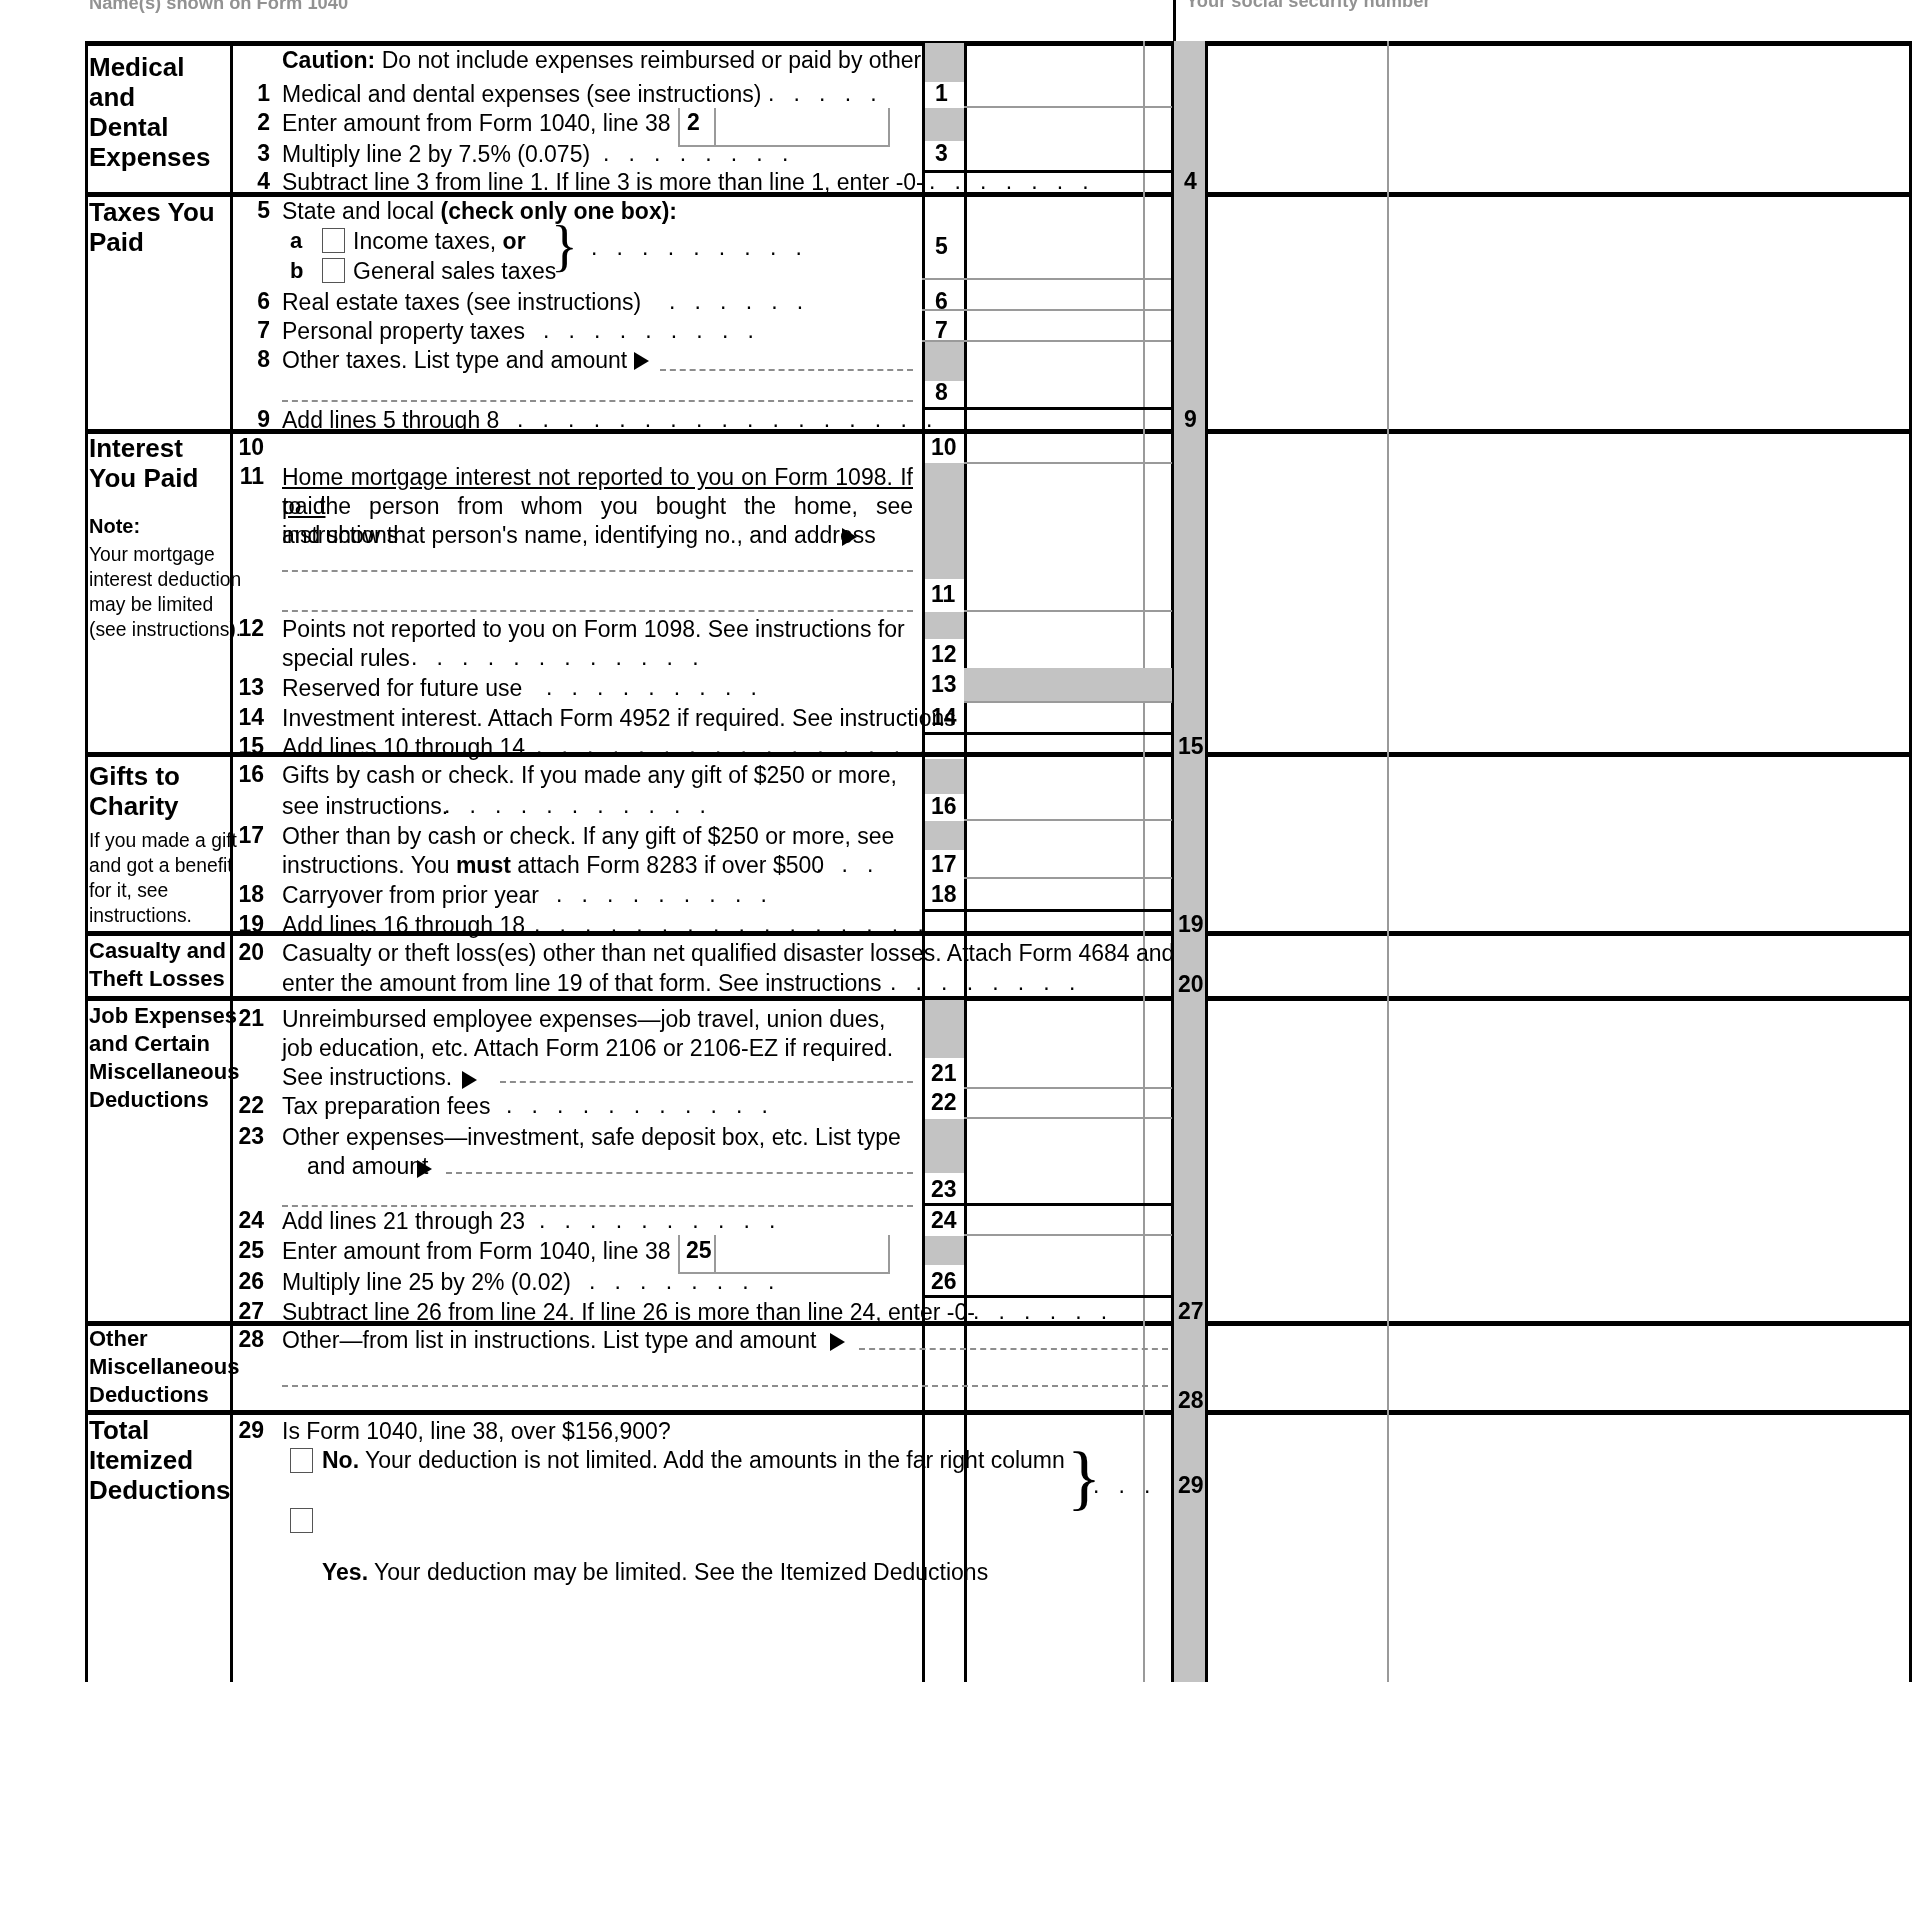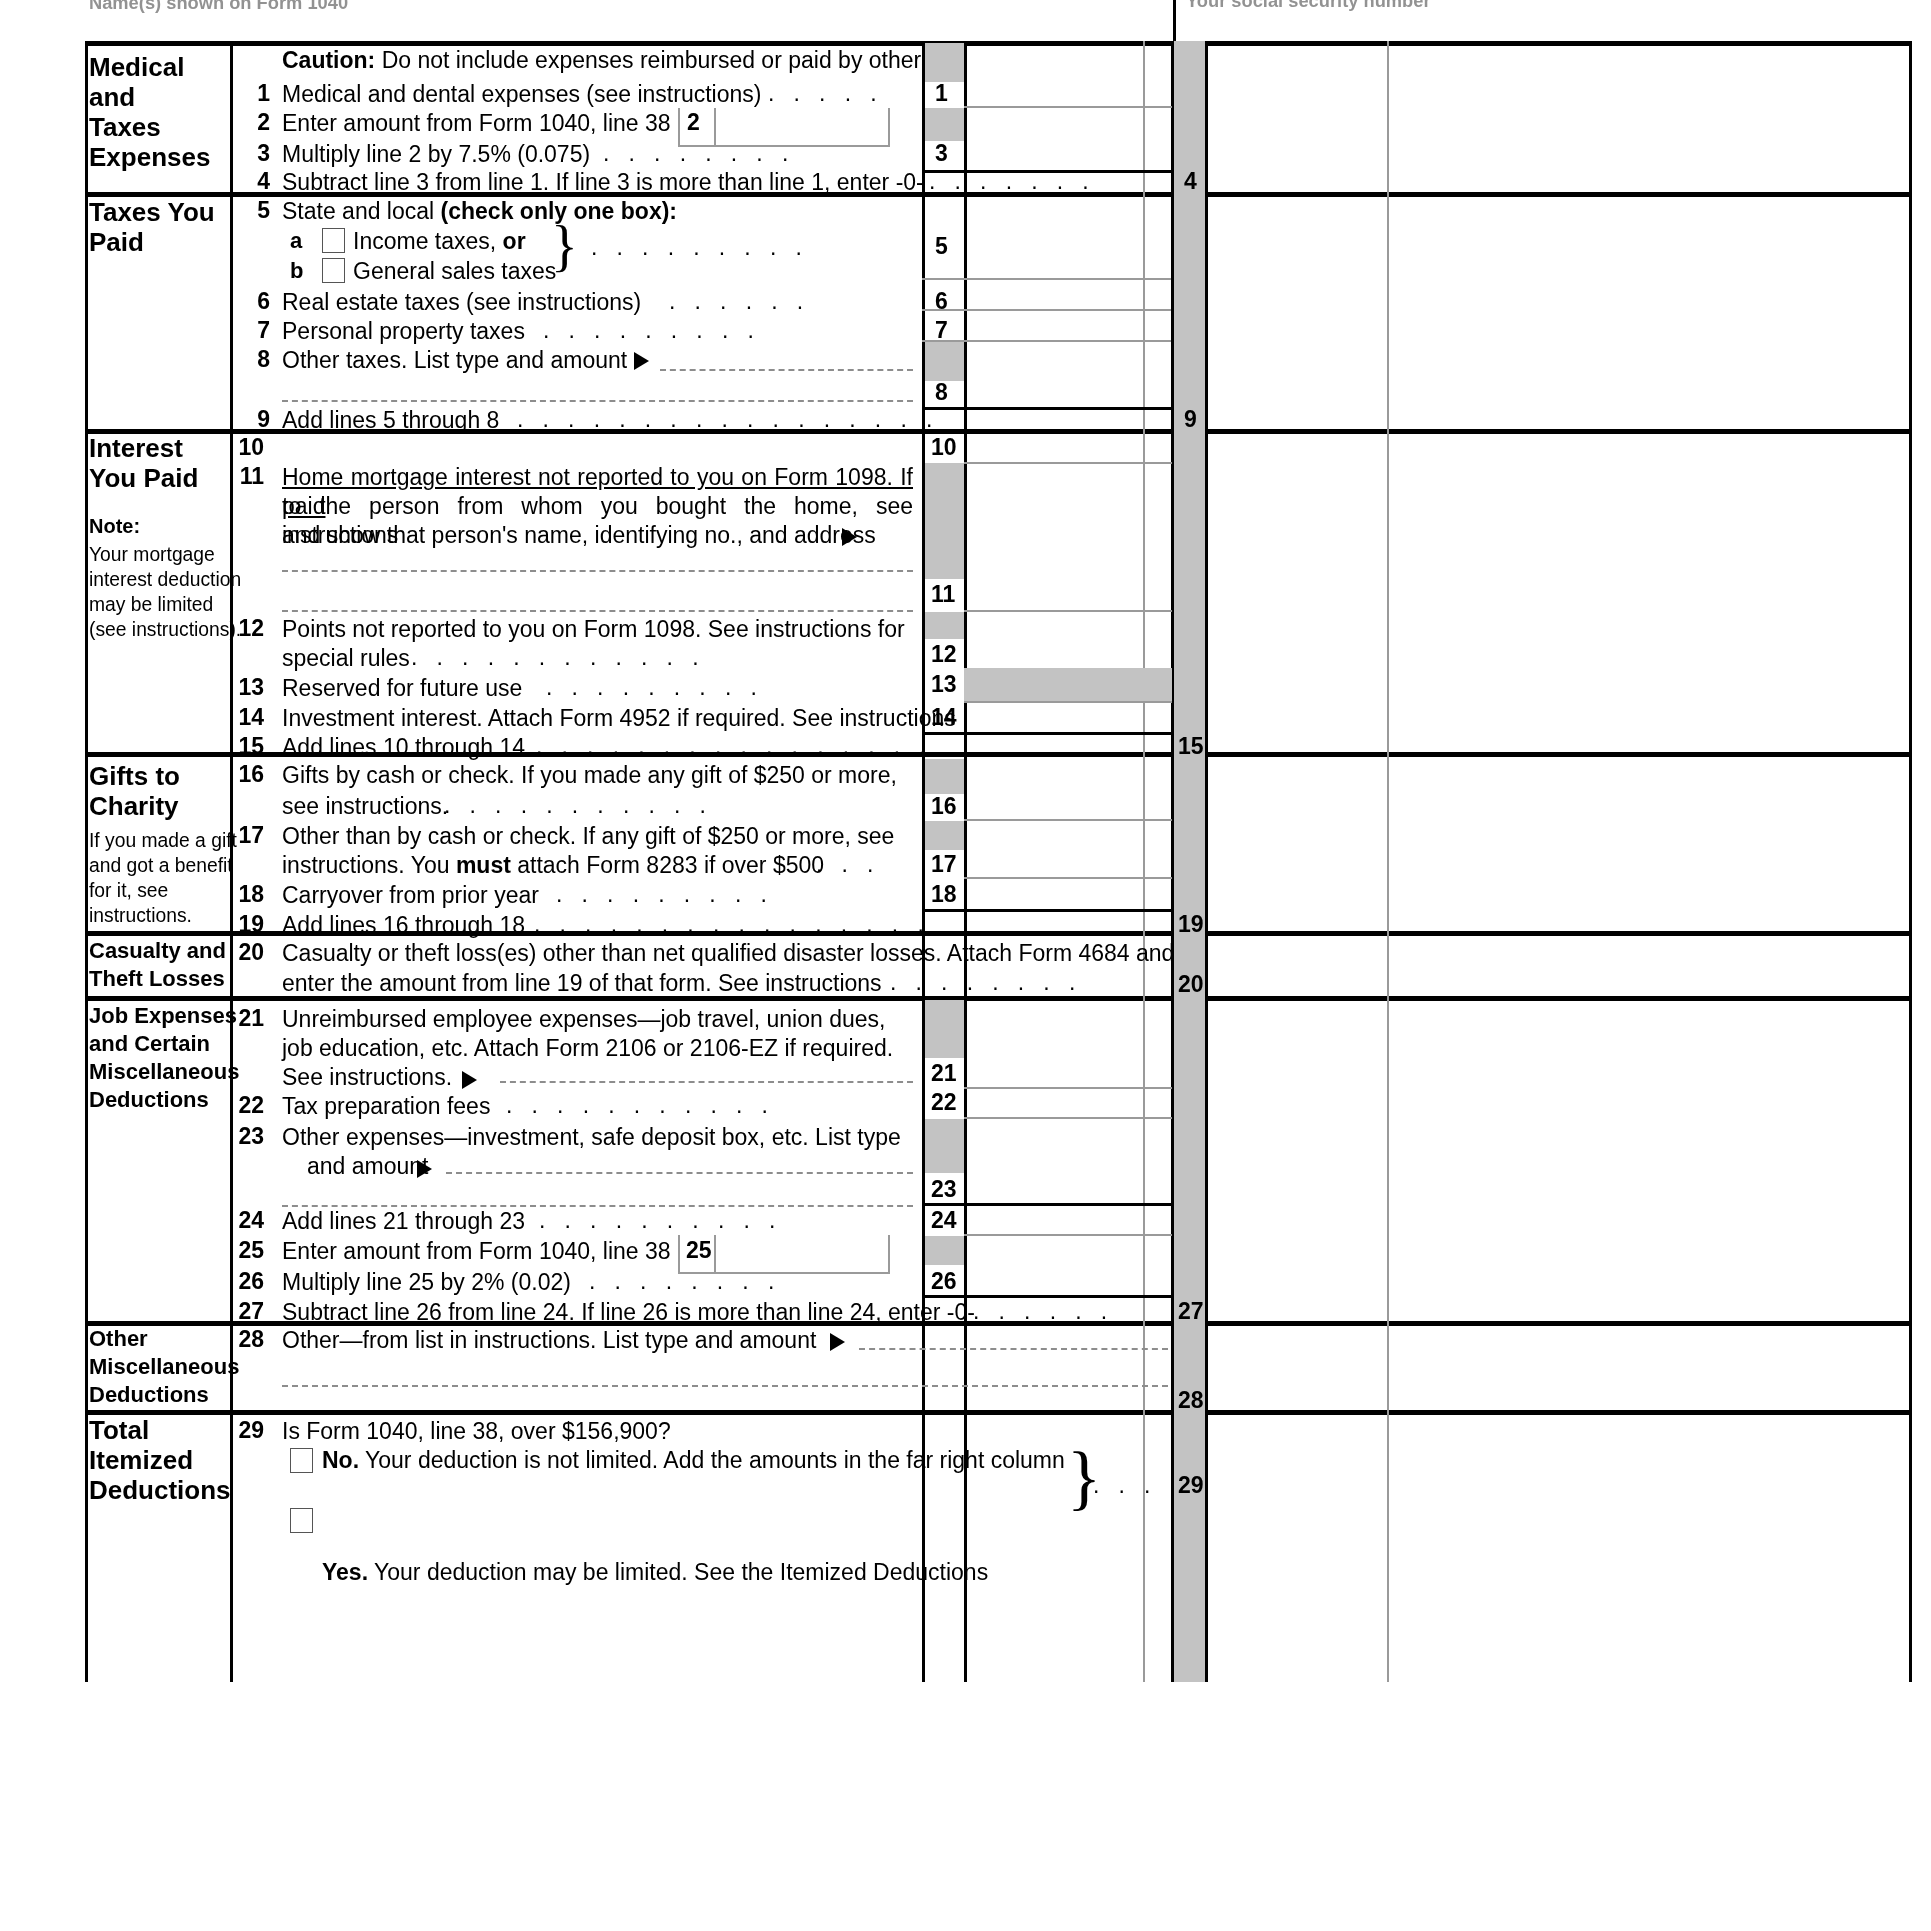--- a/index.html
+++ b/index.html
@@ -189,21 +189,21 @@
   <div class="shade" style="left:1174px; top:41px; width:31px; height:1890px;"></div>
   <div class="vrule" style="left:1171px; top:41px; height:1890px;"></div>
   <div class="vrule" style="left:1205px; top:41px; height:1890px;"></div>
 
   <div class="vrule" style="left:922px; top:41px; height:1890px;"></div>
   <div class="vrule" style="left:964px; top:41px; height:1890px;"></div>
 
   <div class="cat" style="left:89px; top:52px;">
     <div>Medical</div>
     <div>and</div>
-    <div>Taxes</div>
+    <div>Dental</div>
     <div>Expenses</div>
   </div>
 
   <div class="btxt" style="left:282px; top:46px;">
     <span class="bold">Caution:</span>
     <span>Do not include expenses reimbursed or paid by others.</span>
   </div>
 
   <div class="lnum" style="left:237px; top:80px;">1</div>
   <div class="btxt" style="left:282px; top:80px;">Medical and dental expenses (see instructions)</div>

